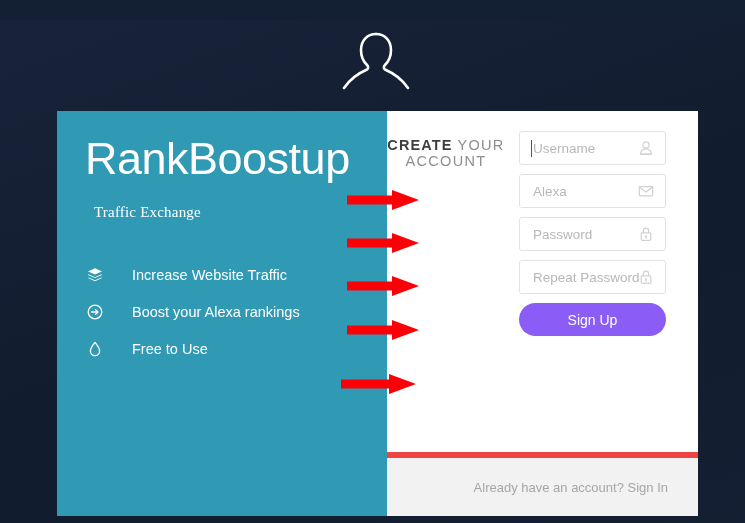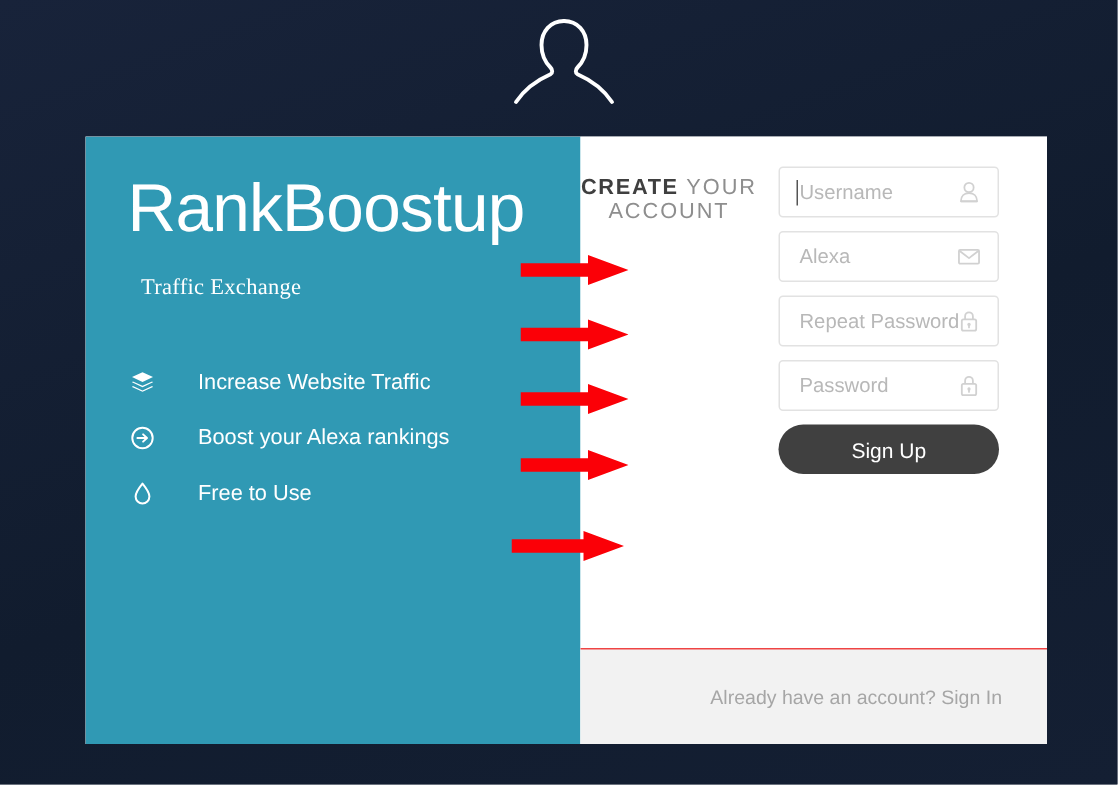--- a/index.html
+++ b/index.html
@@ -11,20 +11,21 @@
     height: 523px;
     background: #131f33;
     font-family: "Liberation Sans", sans-serif;
     overflow: hidden;
     position: relative;
   }
   #page {
     position: absolute;
     inset: 0;
     background: linear-gradient(160deg, #18233a 0%, #111c2e 55%, #141f33 100%);
+    margin-top: 20px;
   }
 
   
   .avatar-wrap {
     position: absolute;
     left: 334px;
     top: 8px;
     width: 84px;
     height: 78px;
   }
@@ -154,36 +155,36 @@
     width: 16px;
     height: 16px;
     opacity: 0.85;
   }
   .signup-btn {
     margin-top: 9px;
     width: 147px;
     height: 33px;
     border: none;
     border-radius: 17px;
-    background: #404040;
+    background: #8b5cf6;
     color: #ffffff;
     font-size: 14px;
     font-family: "Liberation Sans", sans-serif;
     font-weight: 300;
     cursor: pointer;
     display: block;
   }
   .footer {
     position: absolute;
     left: 0;
     right: 0;
     bottom: 0;
     height: 64px;
     background: #f2f2f2;
-    border-top: 1px solid #ef4444;
+    border-top: 6px solid #ef4444;
     display: flex;
     align-items: center;
     justify-content: flex-end;
     padding-right: 30px;
     box-sizing: border-box;
   }
   .footer .ftxt {
     font-size: 13px;
     color: #a6a6a6;
     font-weight: 300;
@@ -292,33 +293,33 @@
           <span class="ph">Alexa</span>
           <span class="fi">
             <svg width="16" height="16" viewBox="0 0 16 16">
               <rect x="1.3" y="3.6" width="13.4" height="9.2" rx="0.8" fill="none" stroke="#c9c9c9" stroke-width="1.2"></rect>
               <path d="M1.6 4.2 L8 9.1 L14.4 4.2" fill="none" stroke="#c9c9c9" stroke-width="1.2" stroke-linejoin="round"></path>
             </svg>
           </span>
         </div>
 
         <div class="field">
-          <span class="ph">Repeat Password</span>
+          <span class="ph">Password</span>
           <span class="fi">
             <svg width="16" height="16" viewBox="0 0 16 16">
               <rect x="3.2" y="6.9" width="9.6" height="7.5" rx="1.1" fill="none" stroke="#c9c9c9" stroke-width="1.2"></rect>
               <path d="M5.4 6.9 V4.9 C5.4 3.4 6.6 2.2 8 2.2 C9.4 2.2 10.6 3.4 10.6 4.9 V6.9" fill="none" stroke="#c9c9c9" stroke-width="1.2"></path>
               <circle cx="8" cy="10.3" r="1.1" fill="#c9c9c9"></circle>
               <path d="M8 10.6 V12.3" stroke="#c9c9c9" stroke-width="1.2" stroke-linecap="round"></path>
             </svg>
           </span>
         </div>
 
         <div class="field">
-          <span class="ph">Password</span>
+          <span class="ph">Repeat Password</span>
           <span class="fi">
             <svg width="16" height="16" viewBox="0 0 16 16">
               <rect x="3.2" y="6.9" width="9.6" height="7.5" rx="1.1" fill="none" stroke="#c9c9c9" stroke-width="1.2"></rect>
               <path d="M5.4 6.9 V4.9 C5.4 3.4 6.6 2.2 8 2.2 C9.4 2.2 10.6 3.4 10.6 4.9 V6.9" fill="none" stroke="#c9c9c9" stroke-width="1.2"></path>
               <circle cx="8" cy="10.3" r="1.1" fill="#c9c9c9"></circle>
               <path d="M8 10.6 V12.3" stroke="#c9c9c9" stroke-width="1.2" stroke-linecap="round"></path>
             </svg>
           </span>
         </div>
 

